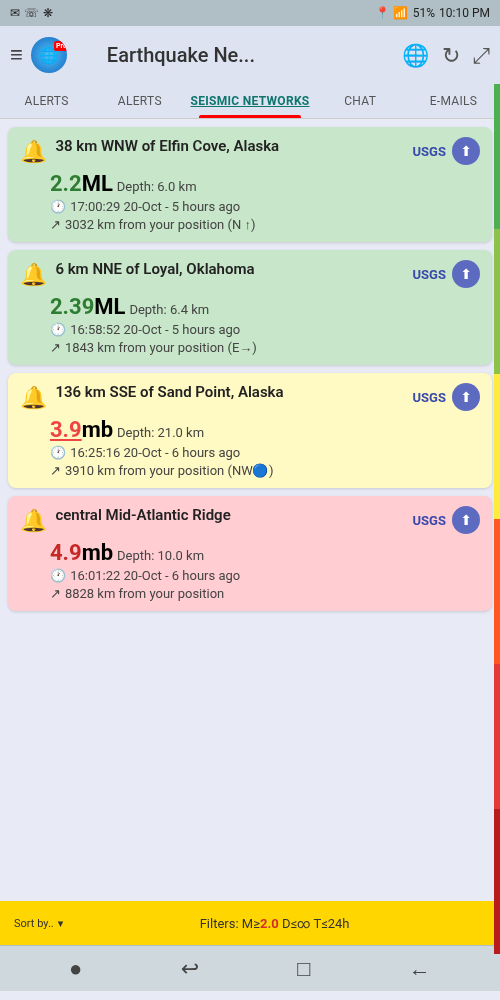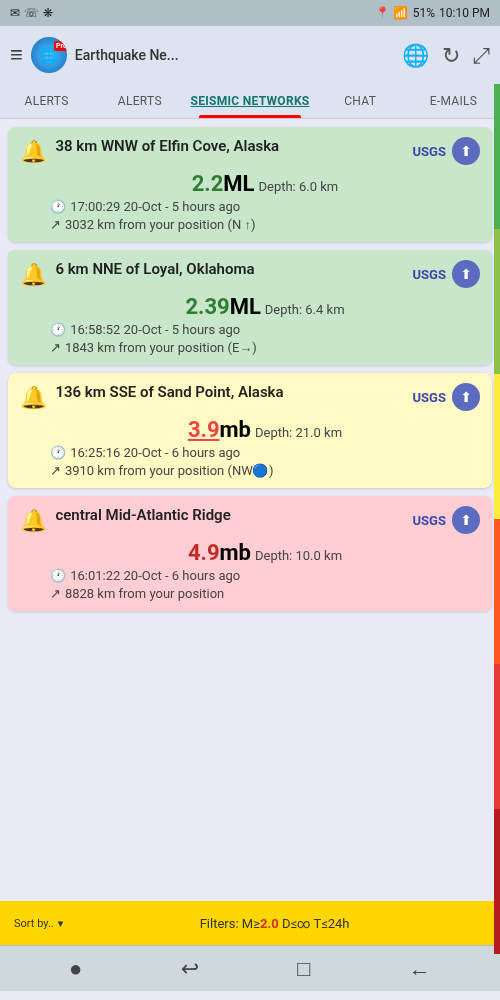--- a/index.html
+++ b/index.html
@@ -45,23 +45,24 @@
       position: relative;
       overflow: hidden;
     }
     .top-bar-logo-pro {
       position: absolute; top: 4px; right: -2px;
       background: red; color: white; font-size: 7px;
       padding: 1px 2px; border-radius: 2px; font-weight: bold;
     }
     .top-bar-title {
       flex: 1;
-      font-size: 14px;
+      font-size: 20px;
       color: #333;
       font-weight: 500;
+      margin-left: 32px;
     }
     .top-bar-icons { display: flex; gap: 12px; align-items: center; }
     .top-bar-icon { font-size: 22px; color: #555; cursor: pointer; }
 
     
     .tab-bar {
       display: flex;
       background: #dde3f0;
       border-bottom: 1px solid #ccc;
       overflow: hidden;
@@ -143,21 +144,21 @@
       font-size: 13px;
     }
     .share-btn {
       width: 28px; height: 28px;
       background: #5c6bc0;
       border-radius: 50%;
       display: flex; align-items: center; justify-content: center;
       color: white; font-size: 14px; cursor: pointer;
     }
 
-    .eq-card-details { padding-left: 30px; text-align: center; }
+    .eq-card-details { padding-left: 30px; }
     .eq-magnitude { font-size: 22px; font-weight: bold; }
     .eq-magnitude.green-mag { color: #2e7d32; }
     .eq-magnitude.yellow-mag { color: #ef4444; text-decoration: underline; }
     .eq-magnitude.red-mag { color: #c62828; }
     .eq-mag-type { font-size: 22px; font-weight: bold; }
     .eq-depth { font-size: 13px; color: #444; display: inline; }
     .eq-row { display: flex; align-items: center; gap: 4px; font-size: 13px; color: #444; margin-top: 3px; }
     .eq-row-icon { font-size: 13px; }
 
     

